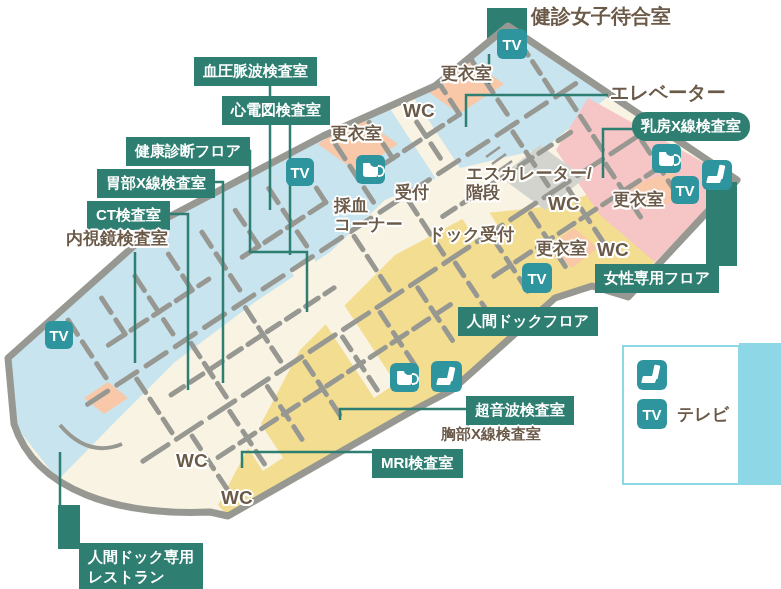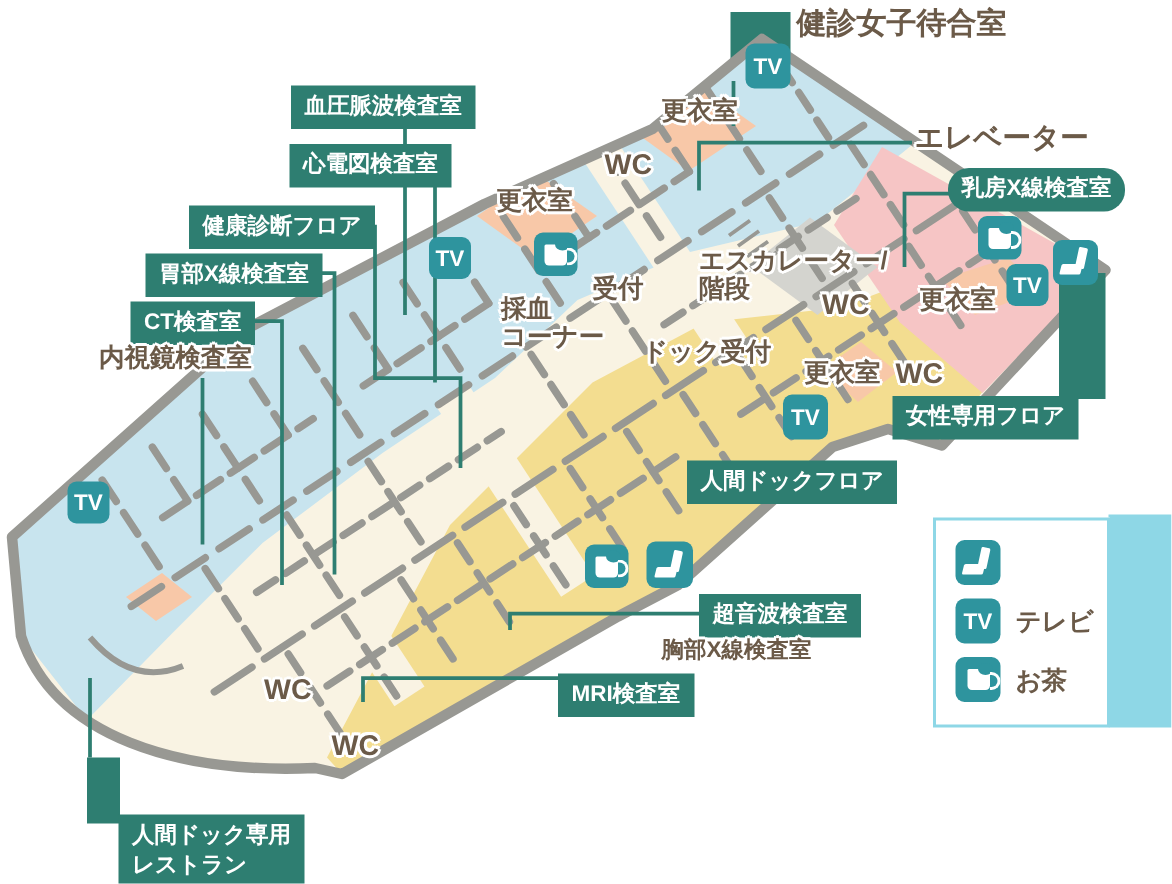--- a/index.html
+++ b/index.html
@@ -113,21 +113,21 @@
       <path d="M468 403 V426"></path>
       <path d="M60 452 V505"></path>
     </g>
 
     <rect x="706" y="182" width="31" height="84" fill="#2E7E71"></rect>
     <rect x="58" y="505" width="22" height="44" fill="#2E7E71"></rect>
   </svg>
 
   <div id="labels-layer">
       <div class="flabel" style="left: 194px; top: 57px;">血圧脈波検査室</div>
-      <div class="flabel" style="left: 193px; top: 96px;">心電図検査室</div>
+      <div class="flabel" style="left: 222px; top: 96px;">心電図検査室</div>
       <div class="flabel" style="left: 126px; top: 137px;">健康診断フロア</div>
       <div class="flabel" style="left: 97px; top: 169px;">胃部X線検査室</div>
       <div class="flabel" style="left: 87px; top: 201px;">CT検査室</div>
       <div class="flabel" style="left: 632px; top: 112px; border-radius: 14px;">乳房X線検査室</div>
       <div class="flabel" style="left: 595px; top: 264px;">女性専用フロア</div>
       <div class="flabel" style="left: 458px; top: 307px;">人間ドックフロア</div>
       <div class="flabel" style="left: 466px; top: 396px;">超音波検査室</div>
       <div class="flabel" style="left: 372px; top: 449px;">MRI検査室</div>
       <div class="flabel" style="left: 79px; top: 543px;">人間ドック専用
 レストラン</div>
@@ -176,20 +176,14 @@
   <div id="legend" style="left:622px;top:345px;width:118px;height:140px;">
     <div class="legend-row">
       <span class="icon" style="width:30px;height:30px;">
           <span class="chair"></span>
         </span>
     </div>
     <div class="legend-row">
       <span class="icon" style="width:30px;height:30px;">TV</span>
       <span class="legend-label">テレビ</span>
     </div>
-    <div class="legend-row">
-      <span class="icon" style="width:30px;height:30px;">
-          <span class="mug"></span>
-        </span>
-      <span class="legend-label">お茶</span>
-    </div>
   </div>
 </div>
 
 </body></html>

